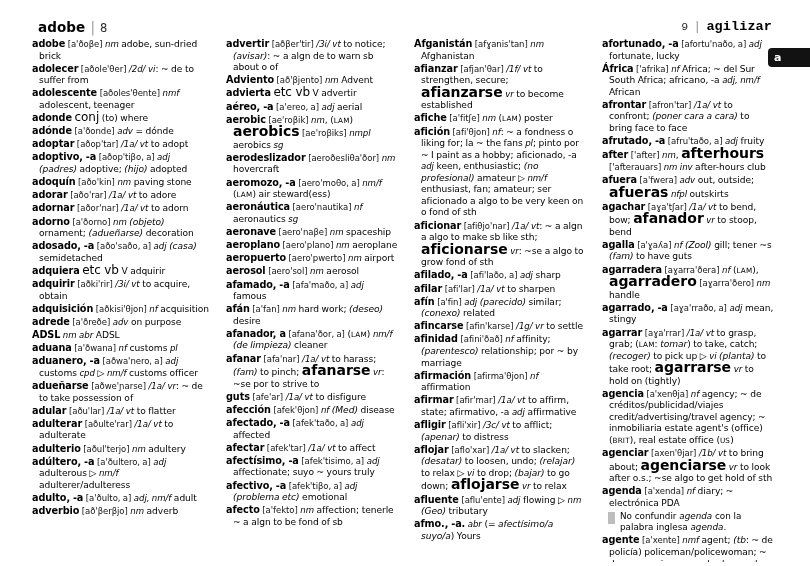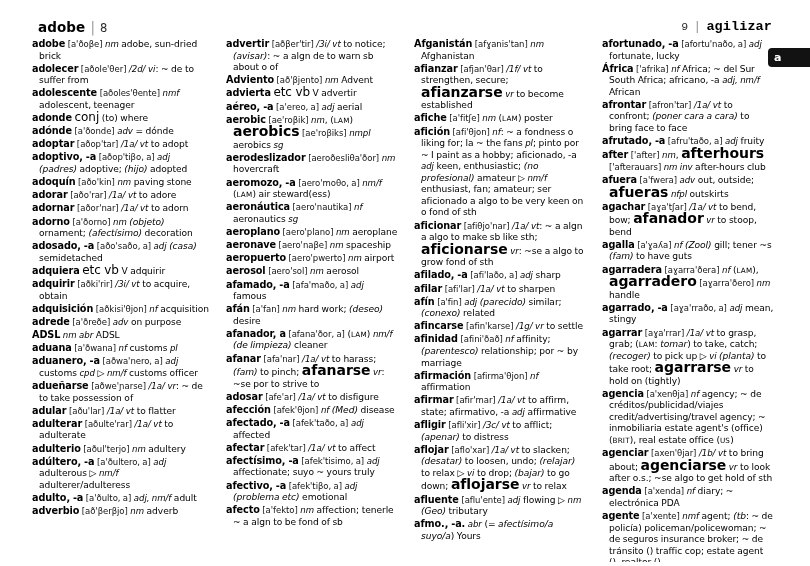--- a/index.html
+++ b/index.html
@@ -169,21 +169,21 @@
         <p class="entry"><span class="hw">adobe</span> <span class="ipa">[a'ðoβe]</span> <span class="pos">nm</span> adobe, sun-dried brick</p>
         <p class="entry"><span class="hw">adolecer</span> <span class="ipa">[aðole'θer]</span> <span class="pos">/2d/</span> <span class="pos">vi</span>: <span class="bd">~ de</span> to suffer from</p>
         <p class="entry"><span class="hw">adolescente</span> <span class="ipa">[aðoles'θente]</span> <span class="pos">nmf</span> adolescent, teenager</p>
         <p class="entry"><span class="hw">adonde</span> <span class="conj">conj</span> (to) where</p>
         <p class="entry"><span class="hw">adónde</span> <span class="ipa">[a'ðonde]</span> <span class="pos">adv</span> = <span class="bd">dónde</span></p>
         <p class="entry"><span class="hw">adoptar</span> <span class="ipa">[aðop'tar]</span> <span class="pos">/1a/</span> <span class="pos">vt</span> to adopt</p>
         <p class="entry"><span class="hw">adoptivo, -a</span> <span class="ipa">[aðop'tiβo, a]</span> <span class="pos">adj</span> <span class="it">(padres)</span> adoptive; <span class="it">(hijo)</span> adopted</p>
         <p class="entry"><span class="hw">adoquín</span> <span class="ipa">[aðo'kin]</span> <span class="pos">nm</span> paving stone</p>
         <p class="entry"><span class="hw">adorar</span> <span class="ipa">[aðo'rar]</span> <span class="pos">/1a/</span> <span class="pos">vt</span> to adore</p>
         <p class="entry"><span class="hw">adornar</span> <span class="ipa">[aðor'nar]</span> <span class="pos">/1a/</span> <span class="pos">vt</span> to adorn</p>
-        <p class="entry"><span class="hw">adorno</span> <span class="ipa">[a'ðorno]</span> <span class="pos">nm</span> <span class="it">(objeto)</span> ornament; <span class="it">(afectísimo)</span> decoration</p>
+        <p class="entry"><span class="hw">adorno</span> <span class="ipa">[a'ðorno]</span> <span class="pos">nm</span> <span class="it">(objeto)</span> ornament; <span class="it">(adueñarse)</span> decoration</p>
         <p class="entry"><span class="hw">adosado, -a</span> <span class="ipa">[aðo'saðo, a]</span> <span class="pos">adj</span> <span class="it">(casa)</span> semidetached</p>
         <p class="entry"><span class="hw">adquiera</span> <span class="conj">etc vb</span> V <span class="bd">adquirir</span></p>
         <p class="entry"><span class="hw">adquirir</span> <span class="ipa">[aðki'rir]</span> <span class="pos">/3i/</span> <span class="pos">vt</span> to acquire, obtain</p>
         <p class="entry"><span class="hw">adquisición</span> <span class="ipa">[aðkisi'θjon]</span> <span class="pos">nf</span> acquisition</p>
         <p class="entry"><span class="hw">adrede</span> <span class="ipa">[a'ðreðe]</span> <span class="pos">adv</span> on purpose</p>
         <p class="entry"><span class="hw">ADSL</span> <span class="pos">nm</span> <span class="pos">abr</span> ADSL</p>
         <p class="entry"><span class="hw">aduana</span> <span class="ipa">[a'ðwana]</span> <span class="pos">nf</span> customs <span class="pos">pl</span></p>
         <p class="entry"><span class="hw">aduanero, -a</span> <span class="ipa">[aðwa'nero, a]</span> <span class="pos">adj</span> customs <span class="pos">cpd</span> ▷ <span class="pos">nm/f</span> customs officer</p>
         <p class="entry"><span class="hw">adueñarse</span> <span class="ipa">[aðwe'ɲarse]</span> <span class="pos">/1a/</span> <span class="pos">vr</span>: <span class="bd">~ de</span> to take possession of</p>
         <p class="entry"><span class="hw">adular</span> <span class="ipa">[aðu'lar]</span> <span class="pos">/1a/</span> <span class="pos">vt</span> to flatter</p>
@@ -195,29 +195,29 @@
       </div>
     <div class="col">
         <p class="entry"><span class="hw">advertir</span> <span class="ipa">[aðβer'tir]</span> <span class="pos">/3i/</span> <span class="pos">vt</span> to notice; <span class="it">(avisar)</span>: <span class="bd">~ a algn de</span> to warn sb about o of</p>
         <p class="entry"><span class="hw">Adviento</span> <span class="ipa">[að'βjento]</span> <span class="pos">nm</span> Advent</p>
         <p class="entry"><span class="hw">advierta</span> <span class="conj">etc vb</span> V <span class="bd">advertir</span></p>
         <p class="entry"><span class="hw">aéreo, -a</span> <span class="ipa">[a'ereo, a]</span> <span class="pos">adj</span> aerial</p>
         <p class="entry"><span class="hw">aerobic</span> <span class="ipa">[ae'roβik]</span> <span class="pos">nm</span>, (<span class="sc">Lam</span>) <span class="hw2">aerobics</span> <span class="ipa">[ae'roβiks]</span> <span class="pos">nmpl</span> aerobics <span class="pos">sg</span></p>
         <p class="entry"><span class="hw">aerodeslizador</span> <span class="ipa">[aeroðesliθa'ðor]</span> <span class="pos">nm</span> hovercraft</p>
         <p class="entry"><span class="hw">aeromozo, -a</span> <span class="ipa">[aero'moθo, a]</span> <span class="pos">nm/f</span> (<span class="sc">Lam</span>) air steward(ess)</p>
         <p class="entry"><span class="hw">aeronáutica</span> <span class="ipa">[aero'nautika]</span> <span class="pos">nf</span> aeronautics <span class="pos">sg</span></p>
+        <p class="entry"><span class="hw">aeronave</span> <span class="ipa">[aero'naβe]</span> <span class="pos">nm</span> spaceship</p>
         <p class="entry"><span class="hw">aeroplano</span> <span class="ipa">[aero'plano]</span> <span class="pos">nm</span> aeroplane</p>
-        <p class="entry"><span class="hw">aeronave</span> <span class="ipa">[aero'naβe]</span> <span class="pos">nm</span> spaceship</p>
         <p class="entry"><span class="hw">aeropuerto</span> <span class="ipa">[aero'pwerto]</span> <span class="pos">nm</span> airport</p>
         <p class="entry"><span class="hw">aerosol</span> <span class="ipa">[aero'sol]</span> <span class="pos">nm</span> aerosol</p>
         <p class="entry"><span class="hw">afamado, -a</span> <span class="ipa">[afa'maðo, a]</span> <span class="pos">adj</span> famous</p>
         <p class="entry"><span class="hw">afán</span> <span class="ipa">[a'fan]</span> <span class="pos">nm</span> hard work; <span class="it">(deseo)</span> desire</p>
         <p class="entry"><span class="hw">afanador, a</span> <span class="ipa">[afana'ðor, a]</span> (<span class="sc">Lam</span>) <span class="pos">nm/f</span> <span class="it">(de limpieza)</span> cleaner</p>
         <p class="entry"><span class="hw">afanar</span> <span class="ipa">[afa'nar]</span> <span class="pos">/1a/</span> <span class="pos">vt</span> to harass; <span class="it">(fam)</span> to pinch; <span class="hw2">afanarse</span> <span class="pos">vr</span>: <span class="bd">~se por</span> to strive to</p>
-        <p class="entry"><span class="hw">adosar</span> <span class="ipa">[afe'ar]</span> <span class="pos">/1a/</span> <span class="pos">vt</span> to disfigure</p>
+        <p class="entry"><span class="hw">guts</span> <span class="ipa">[afe'ar]</span> <span class="pos">/1a/</span> <span class="pos">vt</span> to disfigure</p>
         <p class="entry"><span class="hw">afección</span> <span class="ipa">[afek'θjon]</span> <span class="pos">nf</span> <span class="it">(Med)</span> disease</p>
         <p class="entry"><span class="hw">afectado, -a</span> <span class="ipa">[afek'taðo, a]</span> <span class="pos">adj</span> affected</p>
         <p class="entry"><span class="hw">afectar</span> <span class="ipa">[afek'tar]</span> <span class="pos">/1a/</span> <span class="pos">vt</span> to affect</p>
         <p class="entry"><span class="hw">afectísimo, -a</span> <span class="ipa">[afek'tisimo, a]</span> <span class="pos">adj</span> affectionate; <span class="bd">suyo ~</span> yours truly</p>
         <p class="entry"><span class="hw">afectivo, -a</span> <span class="ipa">[afek'tiβo, a]</span> <span class="pos">adj</span> <span class="it">(problema etc)</span> emotional</p>
         <p class="entry"><span class="hw">afecto</span> <span class="ipa">[a'fekto]</span> <span class="pos">nm</span> affection; <span class="bd">tenerle ~ a algn</span> to be fond of sb</p>
       </div>
     <div class="col">
         <p class="entry"><span class="hw">Afganistán</span> <span class="ipa">[afɣanis'tan]</span> <span class="pos">nm</span> Afghanistan</p>
         <p class="entry"><span class="hw">afianzar</span> <span class="ipa">[afjan'θar]</span> <span class="pos">/1f/</span> <span class="pos">vt</span> to strengthen, secure; <span class="hw2">afianzarse</span> <span class="pos">vr</span> to become established</p>
@@ -244,20 +244,21 @@
         <p class="entry"><span class="hw">after</span> <span class="ipa">['after]</span> <span class="pos">nm</span>, <span class="hw2">afterhours</span> <span class="ipa">['afterauars]</span> <span class="pos">nm inv</span> after-hours club</p>
         <p class="entry"><span class="hw">afuera</span> <span class="ipa">[a'fwera]</span> <span class="pos">adv</span> out, outside; <span class="hw2">afueras</span> <span class="pos">nfpl</span> outskirts</p>
         <p class="entry"><span class="hw">agachar</span> <span class="ipa">[aɣa'tʃar]</span> <span class="pos">/1a/</span> <span class="pos">vt</span> to bend, bow; <span class="hw2">afanador</span> <span class="pos">vr</span> to stoop, bend</p>
         <p class="entry"><span class="hw">agalla</span> <span class="ipa">[a'ɣaʎa]</span> <span class="pos">nf</span> <span class="it">(Zool)</span> gill; <span class="bd">tener ~s</span> <span class="it">(fam)</span> to have guts</p>
         <p class="entry"><span class="hw">agarradera</span> <span class="ipa">[aɣarra'ðera]</span> <span class="pos">nf</span> (<span class="sc">Lam</span>), <span class="hw2">agarradero</span> <span class="ipa">[aɣarra'ðero]</span> <span class="pos">nm</span> handle</p>
         <p class="entry"><span class="hw">agarrado, -a</span> <span class="ipa">[aɣa'rraðo, a]</span> <span class="pos">adj</span> mean, stingy</p>
         <p class="entry"><span class="hw">agarrar</span> <span class="ipa">[aɣa'rrar]</span> <span class="pos">/1a/</span> <span class="pos">vt</span> to grasp, grab; (<span class="sc">Lam</span>: <span class="it">tomar</span>) to take, catch; <span class="it">(recoger)</span> to pick up ▷ <span class="pos">vi</span> <span class="it">(planta)</span> to take root; <span class="hw2">agarrarse</span> <span class="pos">vr</span> to hold on (tightly)</p>
         <p class="entry"><span class="hw">agencia</span> <span class="ipa">[a'xenθja]</span> <span class="pos">nf</span> agency; <span class="bd">~ de créditos/publicidad/viajes</span> credit/advertising/travel agency; <span class="bd">~ inmobiliaria</span> estate agent's (office) (<span class="sc">Brit</span>), real estate office (<span class="sc">us</span>)</p>
         <p class="entry"><span class="hw">agenciar</span> <span class="ipa">[axen'θjar]</span> <span class="pos">/1b/</span> <span class="pos">vt</span> to bring about; <span class="hw2">agenciarse</span> <span class="pos">vr</span> to look after o.s.; <span class="bd">~se algo</span> to get hold of sth</p>
         <p class="entry"><span class="hw">agenda</span> <span class="ipa">[a'xenda]</span> <span class="pos">nf</span> diary; <span class="bd">~ electrónica</span> PDA</p>
+        <p class="note"><span class="marker"></span><span>No confundir <span class="it">agenda</span> con la palabra inglesa <span class="it">agenda</span>.</span></p>
         <p class="entry"><span class="hw">agente</span> <span class="ipa">[a'xente]</span> <span class="pos">nmf</span> agent; <span class="it">(tb</span>: <span class="bd">~ de policía</span>) policeman/policewoman; <span class="bd">~ de seguros</span> insurance broker; <span class="bd">~ de tránsito</span> () traffic cop;  estate agent (), realtor ()</p>
       </div>
   </div>
 
   <div class="thumb-tab">
     <span class="letter">a</span>
   </div>
 
 </div>
 

